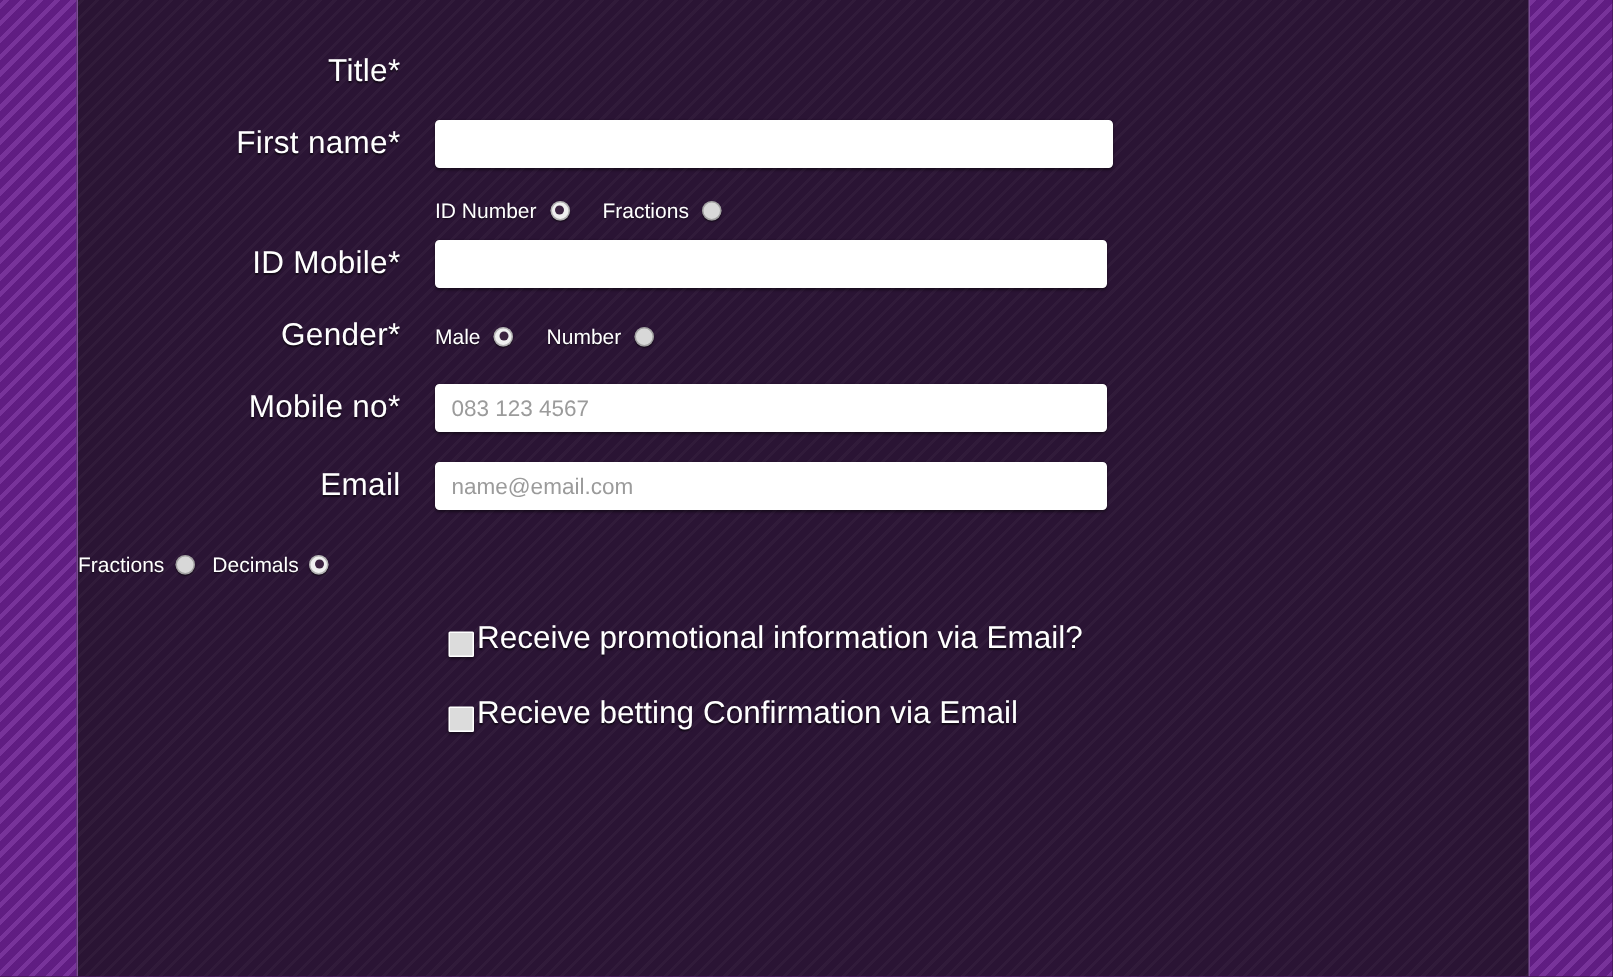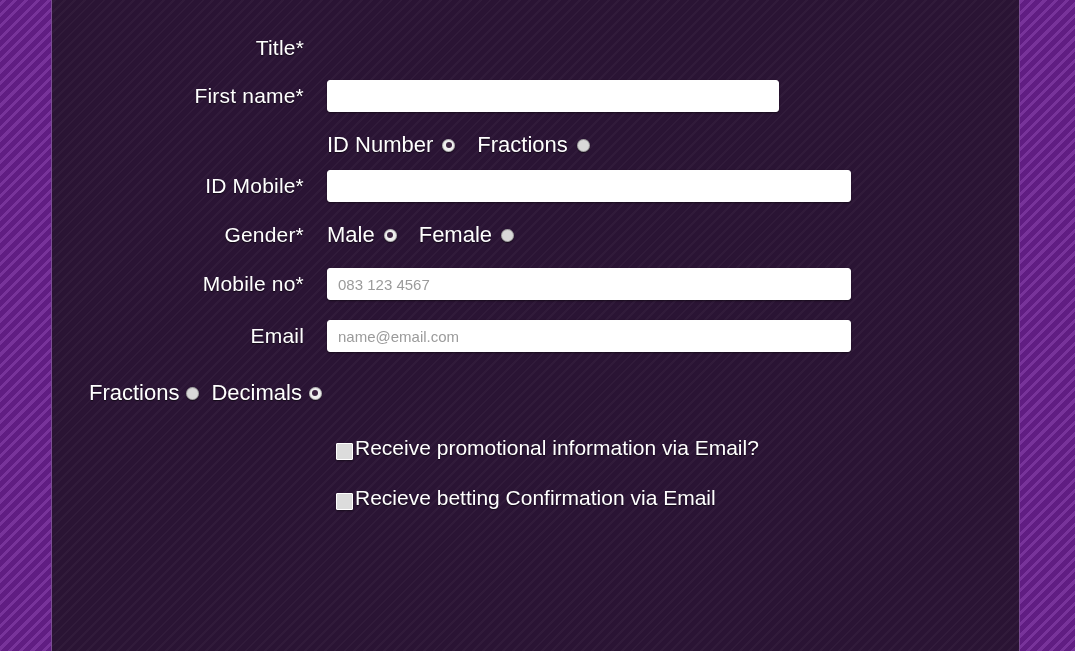--- a/index.html
+++ b/index.html
@@ -48,21 +48,20 @@
     border-left: 1px solid #7b4d94;
     border-right: 1px solid #7b4d94;
     box-sizing: border-box;
     overflow: hidden;
   }
 
   
   .form {
     position: relative;
     padding-top: 36px;
-    padding-left: 37px;
   }
   .row {
     display: flex;
     align-items: center;
     margin-bottom: 20px;
   }
   .row.tight { margin-bottom: 12px; }
 
   .label-cell {
     width: 238px;
@@ -90,21 +89,21 @@
     border-radius: 3px;
     background: #ffffff;
     font-family: "Liberation Sans", sans-serif;
     font-size: 15px;
     color: #333333;
     padding: 0 10px;
     box-sizing: border-box;
     outline: none;
     box-shadow: 0 1px 2px rgba(0,0,0,0.45);
   }
-  .txt.wide { width: 524px; }
+  .txt.wide { width: 448px; }
   .txt::placeholder { color: #9b9b9b; }
 
   .sel {
     height: 32px;
     width: 131px;
     border: 1px solid #ffffff;
     border-radius: 3px;
     background: #ffffff;
     font-family: "Liberation Sans", sans-serif;
     font-size: 15px;
@@ -124,21 +123,21 @@
     border-top: 6px solid #3a3a3a;
     margin-left: 8px;
   }
 
   
   .opt-group { display: flex; align-items: center; }
   .opt {
     display: flex;
     align-items: center;
     color: #ffffff;
-    font-size: 22px;
+    font-size: 14px;
     text-shadow: 0 1px 1px rgba(0,0,0,0.6);
     white-space: nowrap;
     cursor: pointer;
   }
   .opt + .opt { margin-left: 22px; }
   .opt .rtext { margin-right: 9px; }
 
   .radio {
     width: 13px;
     height: 13px;
@@ -236,21 +235,21 @@
 
       <div class="row">
         <div class="label-cell">Gender*</div>
         <div class="field-cell">
           <div class="opt-group">
             <div class="opt">
               <span class="rtext">Male</span>
               <span class="radio on"></span>
             </div>
             <div class="opt">
-              <span class="rtext">Female</span>
+              <span class="rtext">Number</span>
               <span class="radio"></span>
             </div>
           </div>
         </div>
       </div>
 
       <div class="row">
         <div class="label-cell">Mobile no*</div>
         <div class="field-cell">
           <input class="txt wide" type="text" placeholder="083 123 4567" style="">

